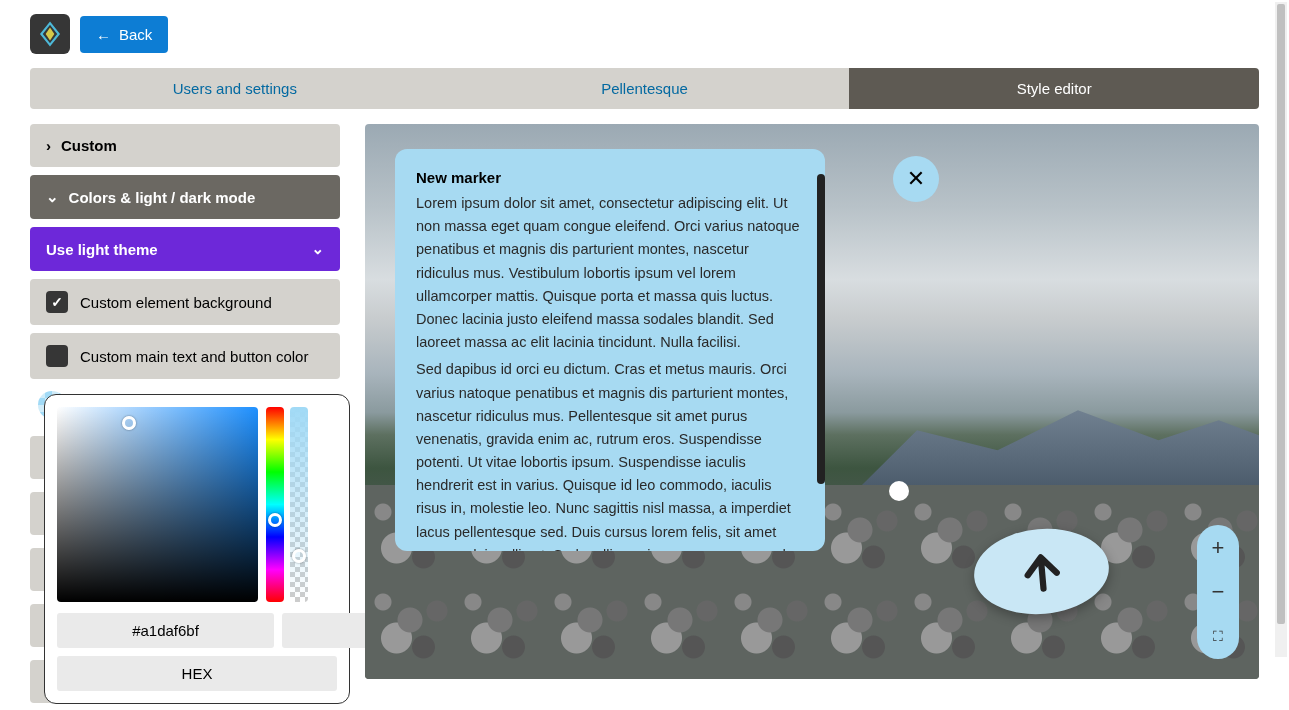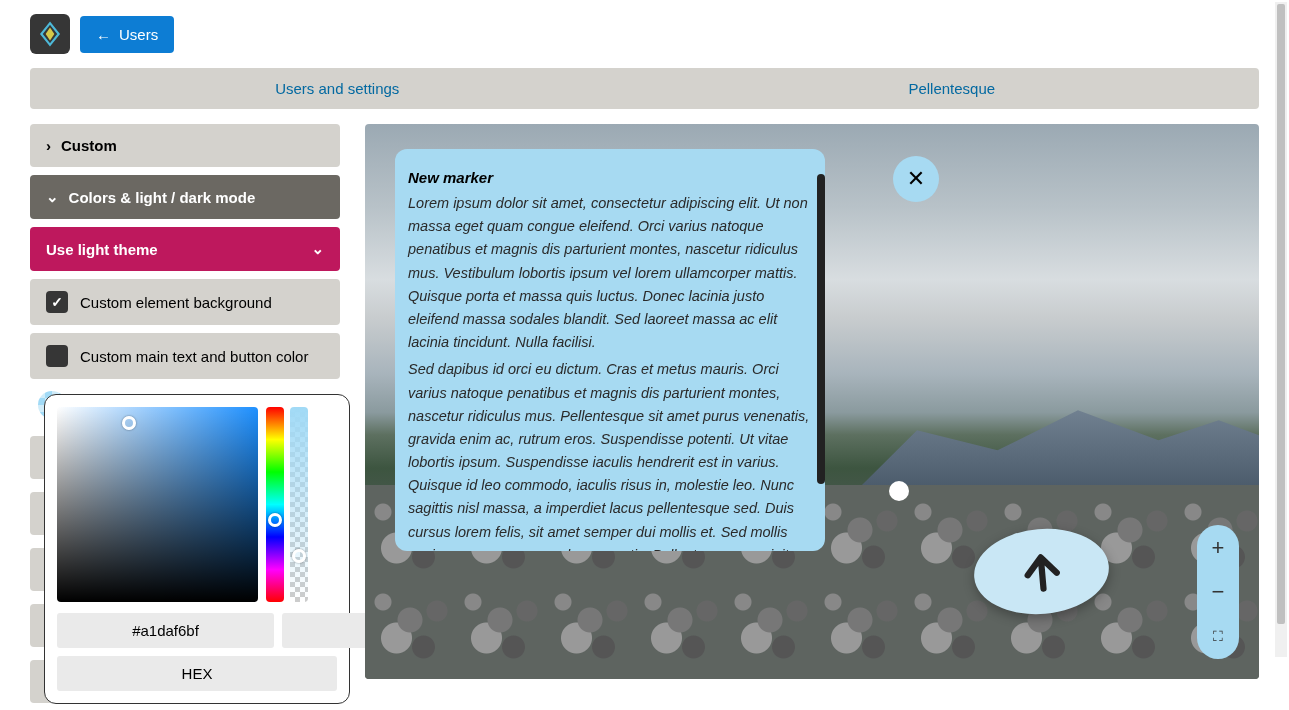--- a/index.html
+++ b/index.html
@@ -10,21 +10,21 @@
 .logo { width: 40px; height: 40px; background: #363636; border-radius: 6px; display: flex; align-items: center; justify-content: center; }
 .logo svg { width: 26px; height: 26px; }
 .back-btn { background: #0d7dd4; color: #fff; border: none; border-radius: 4px; padding: 10px 16px; font-size: 15px; font-weight: 500; display: flex; align-items: center; gap: 8px; cursor: pointer; }
 .tabs { display: flex; margin: 0 30px; border-radius: 4px; overflow: hidden; }
 .tab { flex: 1; text-align: center; padding: 12px; font-size: 15px; background: #d4d2cd; color: #0369a1; cursor: pointer; }
 .tab.active { background: #5e5a53; color: #fff; }
 .main { display: flex; gap: 25px; padding: 15px 30px; }
 .sidebar { width: 310px; display: flex; flex-direction: column; gap: 8px; position: relative; }
 .accordion { background: #d4d2cd; padding: 13px 16px; border-radius: 4px; display: flex; align-items: center; gap: 10px; cursor: pointer; font-weight: 600; font-size: 15px; }
 .accordion.expanded { background: #6b6862; color: #fff; }
-.dropdown { background: #be185d; color: #fff; padding: 13px 16px; border-radius: 4px; display: flex; justify-content: space-between; align-items: center; font-weight: 600; font-size: 15px; cursor: pointer; }
+.dropdown { background: #6d28d9; color: #fff; padding: 13px 16px; border-radius: 4px; display: flex; justify-content: space-between; align-items: center; font-weight: 600; font-size: 15px; cursor: pointer; }
 .checkbox-row { background: #d4d2cd; padding: 12px 16px; border-radius: 4px; display: flex; align-items: center; gap: 12px; font-size: 15px; cursor: pointer; }
 .checkbox { width: 22px; height: 22px; background: #363636; border-radius: 4px; display: flex; align-items: center; justify-content: center; }
 .checkbox.checked::after { content: '✓'; color: #fff; font-size: 14px; font-weight: bold; }
 .swatch-row { display: flex; align-items: center; gap: 12px; padding: 4px 8px; font-size: 15px; }
 .swatch { width: 28px; height: 28px; border-radius: 50%; background-image: repeating-conic-gradient(#a1daf6 0 25%, #d0ecf9 0 50%); background-size: 14px 14px; }
 .placeholder-row { background: #d4d2cd; height: 43px; border-radius: 4px; margin-top: 5px; width: 300px; }
 .color-picker { position: absolute; top: 270px; left: 14px; width: 306px; background: #fff; border: 1px solid #333; border-radius: 12px; padding: 12px; }
 .sat-panel { width: 201px; height: 195px; border-radius: 4px; position: relative; background: linear-gradient(to top, #000, transparent), linear-gradient(to right, #fff, #1e90ff); }
 .sat-cursor { position: absolute; width: 14px; height: 14px; border: 3px solid #fff; border-radius: 50%; box-shadow: 0 0 2px rgba(0,0,0,0.5); top: 9px; left: 65px; }
 .picker-top { display: flex; gap: 8px; }
@@ -33,21 +33,21 @@
 .hue-cursor { position: absolute; width: 14px; height: 14px; border: 3px solid #fff; border-radius: 50%; box-shadow: 0 0 2px rgba(0,0,0,0.5); top: 106px; left: 2px; }
 .alpha-slider { width: 18px; height: 195px; border-radius: 4px; position: relative; background-image: linear-gradient(to bottom, #a1daf6 0%, rgba(161,218,246,0) 100%), repeating-conic-gradient(#ccc 0 25%, #fff 0 50%); background-size: 100% 100%, 10px 10px; }
 .alpha-cursor { position: absolute; width: 14px; height: 14px; border: 3px solid #fff; border-radius: 50%; box-shadow: 0 0 2px rgba(0,0,0,0.5); top: 142px; left: 2px; }
 .picker-inputs { display: flex; gap: 8px; margin-top: 11px; }
 .picker-input { flex: 1; background: #eaeaea; border: none; padding: 9px; text-align: center; font-size: 15px; border-radius: 3px; }
 .picker-input.small { flex: 0 0 60px; }
 .picker-format { width: 100%; background: #eaeaea; border: none; padding: 9px; text-align: center; font-size: 15px; border-radius: 3px; margin-top: 8px; }
 .preview { flex: 1; height: 555px; border-radius: 4px; position: relative; overflow: hidden; background: linear-gradient(to bottom, #9ba9b3 0%, #b8c2c8 15%, #d8dde0 28%, #c8ccce 35%, #a8b4bc 45%, #8a9a9e 52%, #5d7060 56%, #3d5540 62%, #4a5850 70%, #6a7470 78%, #5a605c 100%); }
 .mountains { position: absolute; top: 48%; right: 0; width: 45%; height: 18%; background: linear-gradient(to top, #4a5a6a, #7a8a9a); clip-path: polygon(0 100%, 15% 40%, 35% 60%, 55% 20%, 75% 50%, 90% 30%, 100% 45%, 100% 100%); }
 .rocks { position: absolute; bottom: 0; left: 0; right: 0; height: 35%; background: radial-gradient(circle at 20% 30%, #888 8px, transparent 9px), radial-gradient(circle at 50% 50%, #777 12px, transparent 13px), radial-gradient(circle at 80% 40%, #666 10px, transparent 11px), radial-gradient(circle at 35% 70%, #999 15px, transparent 16px), radial-gradient(circle at 65% 80%, #555 11px, transparent 12px), #5e6460; background-size: 90px 90px; }
-.marker-card { position: absolute; top: 25px; left: 30px; width: 430px; height: 402px; background: #a7daf2; border-radius: 12px; padding: 20px 13px; overflow: hidden; font-style: italic; }
+.marker-card { position: absolute; top: 25px; left: 30px; width: 430px; height: 402px; background: #a7daf2; border-radius: 12px; padding: 20px 21px; overflow: hidden; }
 .marker-title { font-weight: 600; font-size: 15px; margin-bottom: 6px; }
 .marker-text { font-size: 14.5px; line-height: 1.6; color: #2a2a2a; }
 .marker-text p { margin-bottom: 4px; }
 .marker-scroll { position: absolute; right: 0; top: 25px; width: 8px; height: 310px; background: #222; border-radius: 4px; }
 .close-marker { position: absolute; top: 32px; right: 320px; width: 46px; height: 46px; background: #a7daf2; border-radius: 50%; display: flex; align-items: center; justify-content: center; font-size: 22px; cursor: pointer; }
 .marker-dot { position: absolute; top: 357px; right: 350px; width: 20px; height: 20px; background: #fff; border-radius: 50%; }
 .arrow-disc { position: absolute; bottom: 65px; right: 150px; width: 135px; height: 85px; background: #c9e7f5; border-radius: 50%; display: flex; align-items: center; justify-content: center; transform: rotate(-5deg); box-shadow: 0 4px 12px rgba(0,0,0,0.3); }
 .arrow-disc svg { width: 50px; height: 50px; }
 .zoom-controls { position: absolute; bottom: 20px; right: 20px; width: 42px; background: #a7daf2; border-radius: 21px; display: flex; flex-direction: column; align-items: center; padding: 8px 0; gap: 14px; }
 .zoom-btn { width: 30px; height: 30px; display: flex; align-items: center; justify-content: center; font-size: 22px; cursor: pointer; color: #333; }
@@ -61,27 +61,28 @@
 
 <div class="header">
   <div class="logo">
     <svg viewBox="0 0 24 24">
         <path d="M12 2 L20 12 L12 22 L4 12 Z" fill="none" stroke="#4db8d8" stroke-width="2"></path>
         <path d="M12 6 L16 12 L12 18 L8 12 Z" fill="#d4c84a"></path>
       </svg>
   </div>
   <button class="back-btn">
     <span>←</span>
-    <span>Users</span>
+    <span>Back</span>
   </button>
 </div>
 
 <div class="tabs">
   <div class="tab">Users and settings</div>
   <div class="tab">Pellentesque</div>
+  <div class="tab active">Style editor</div>
 </div>
 
 <div class="main">
   <div class="sidebar">
     <div class="accordion">
       <span>›</span>
       <span>Custom</span>
     </div>
     <div class="accordion expanded">
       <span>⌄</span>

